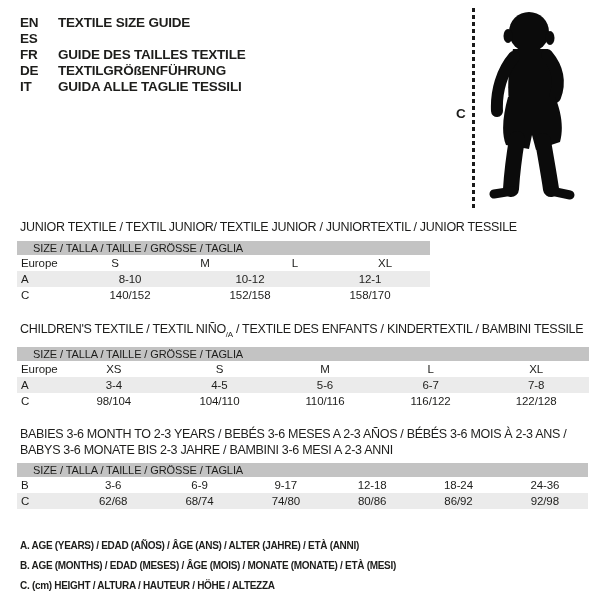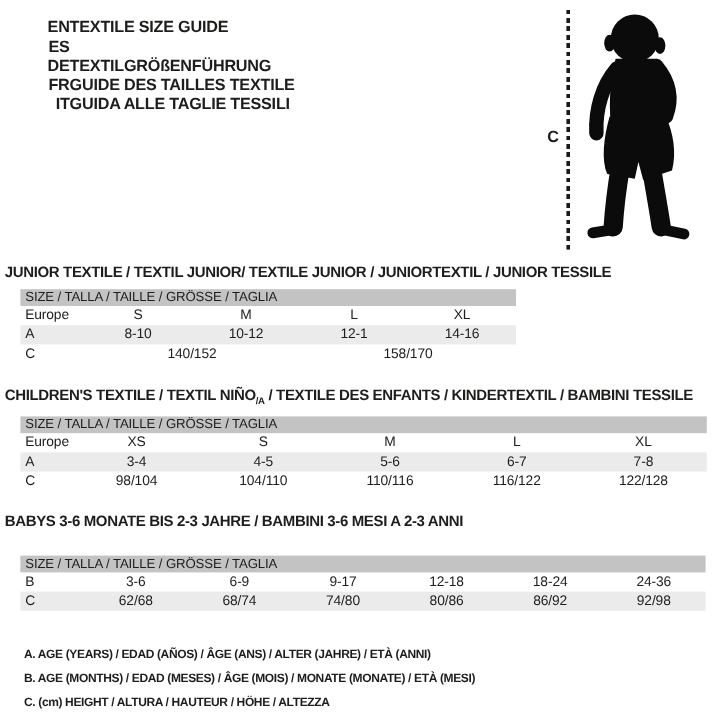--- a/index.html
+++ b/index.html
@@ -2,63 +2,63 @@
 <html><head>
 <meta charset="utf-8">
 <style>
   html,body{margin:0;padding:0;}
   body{
     width:600px;height:600px;position:relative;overflow:hidden;
     background:#ffffff;color:#1d1d1b;
     font-family:"Liberation Sans",sans-serif;
   }
   
-  .lang-block{position:absolute;left:20px;top:15px;font-weight:700;font-size:13.5px;line-height:16px;letter-spacing:-0.2px;text-align:right;}
+  .lang-block{position:absolute;left:20px;top:15px;font-weight:700;font-size:13.5px;line-height:16px;letter-spacing:-0.2px;}
   .lang-row{display:flex;}
   .lang-code{width:38px;}
   
   .dash-line{
     position:absolute;left:472px;top:8px;width:3px;height:200px;
     background:repeating-linear-gradient(to bottom,#1a1a1a 0 4px,transparent 4px 7px);
   }
   .fig-label{position:absolute;left:456px;top:106px;font-weight:700;font-size:13.5px;}
   .baby-svg{position:absolute;left:482px;top:9px;}
   
-  .t-title{position:absolute;left:4px;font-weight:700;font-size:12.5px;letter-spacing:-0.3px;line-height:16px;}
+  .t-title{position:absolute;left:20px;font-weight:400;font-size:12.5px;letter-spacing:-0.3px;line-height:16px;}
   .t-title sub{font-size:8px;}
   
   .stable{position:absolute;left:17px;font-size:11.5px;letter-spacing:-0.1px;}
-  .t-band{background:#c3c3c3;height:14px;line-height:14px;padding-left:4px;font-size:11px;}
-  .t-row{display:flex;height:16px;line-height:16px;}
+  .t-band{background:#c3c3c3;height:14px;line-height:14px;padding-left:16px;font-size:11px;}
+  .t-row{display:flex;height:16px;line-height:16px;justify-content:flex-end;}
   .t-row.stripe{background:#ebebeb;}
   .t-lbl{padding-left:4px;box-sizing:border-box;}
   .w53{width:53px;}
   .w44{width:44px;}
   .t-cell{flex:1;text-align:center;}
   
   .footnotes{position:absolute;left:20px;top:536px;font-weight:700;font-size:10px;line-height:20px;letter-spacing:-0.3px;}
 </style>
 </head>
 <body>
 
 <div class="lang-block">
   <div class="lang-row">
     <span class="lang-code">EN</span>
     <span class="lang-label">TEXTILE SIZE GUIDE</span>
   </div>
   <div class="lang-row">
     <span class="lang-code">ES</span>
   </div>
   <div class="lang-row">
+    <span class="lang-code">FR</span>
+    <span class="lang-label">GUIDE DES TAILLES TEXTILE</span>
+  </div>
+  <div class="lang-row">
     <span class="lang-code">DE</span>
     <span class="lang-label">TEXTILGRÖßENFÜHRUNG</span>
-  </div>
-  <div class="lang-row">
-    <span class="lang-code">FR</span>
-    <span class="lang-label">GUIDE DES TAILLES TEXTILE</span>
   </div>
   <div class="lang-row">
     <span class="lang-code">IT</span>
     <span class="lang-label">GUIDA ALLE TAGLIE TESSILI</span>
   </div>
 </div>
 
 <span class="fig-label">C</span>
 <div class="dash-line"></div>
 <svg class="baby-svg" width="100" height="200" viewBox="0 0 100 200" fill="#0b0b0b" stroke="none">
@@ -83,25 +83,25 @@
     <span class="t-cell">S</span>
     <span class="t-cell">M</span>
     <span class="t-cell">L</span>
     <span class="t-cell">XL</span>
   </div>
   <div class="t-row stripe">
     <span class="t-lbl w53">A</span>
     <span class="t-cell">8-10</span>
     <span class="t-cell">10-12</span>
     <span class="t-cell">12-1</span>
-    <span class="t-cell">14-16</span>
   </div>
   <div class="t-row">
     <span class="t-lbl w53">C</span>
     <span class="t-cell">140/152</span>
+    <span class="t-cell">152/158</span>
     <span class="t-cell">158/170</span>
   </div>
 </div>
 
 <div class="t-title" style="top:321px;"><span>CHILDREN'S TEXTILE / TEXTIL NIÑO</span><sub>/A</sub><span> / TEXTILE DES ENFANTS / KINDERTEXTIL / BAMBINI TESSILE</span></div>
 <div class="stable" style="top:347px;width:572px;">
   <div class="t-band">SIZE / TALLA / TAILLE / GRÖSSE / TAGLIA</div>
   <div class="t-row">
     <span class="t-lbl w44">Europe</span>
     <span class="t-cell">XS</span>
@@ -122,20 +122,21 @@
     <span class="t-lbl w44">C</span>
     <span class="t-cell">98/104</span>
     <span class="t-cell">104/110</span>
     <span class="t-cell">110/116</span>
     <span class="t-cell">116/122</span>
     <span class="t-cell">122/128</span>
   </div>
 </div>
 
 <div class="t-title" style="top:426px;">
+  <div>BABIES 3-6 MONTH TO 2-3 YEARS / BEBÉS 3-6 MESES A 2-3 AÑOS / BÉBÉS 3-6 MOIS À 2-3 ANS /</div>
   <div>BABYS 3-6 MONATE BIS 2-3 JAHRE / BAMBINI 3-6 MESI A 2-3 ANNI</div>
 </div>
 <div class="stable" style="top:463px;width:571px;">
   <div class="t-band">SIZE / TALLA / TAILLE / GRÖSSE / TAGLIA</div>
   <div class="t-row">
     <span class="t-lbl w53">B</span>
     <span class="t-cell">3-6</span>
     <span class="t-cell">6-9</span>
     <span class="t-cell">9-17</span>
     <span class="t-cell">12-18</span>

